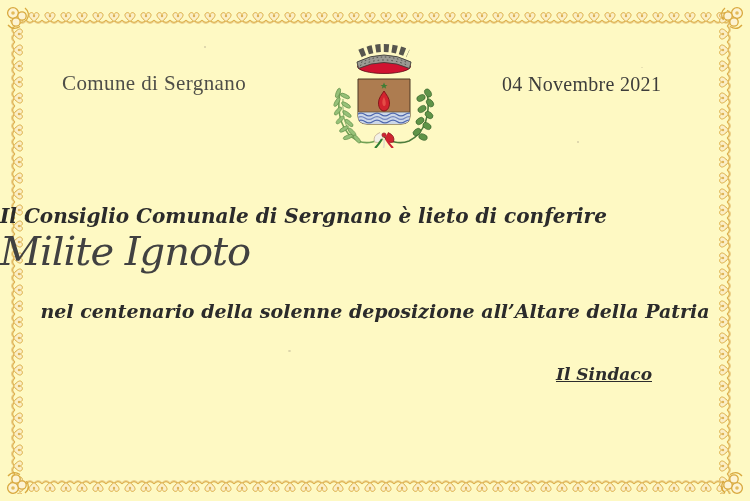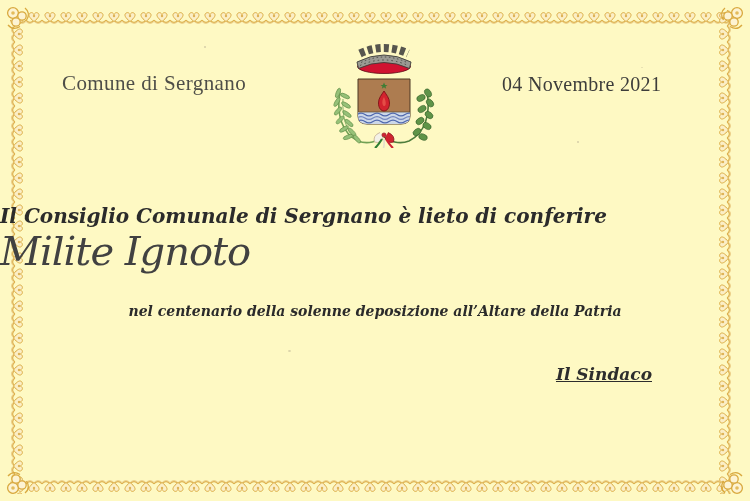--- a/index.html
+++ b/index.html
@@ -20,21 +20,21 @@
   .conferral{
     position:absolute;left:0;top:162px;width:744px;
     font-weight:bold;font-style:italic;font-size:20px;line-height:24px;color:#2b2b2b;margin-top:42px;
   }
   .recipient{
     position:absolute;left:0;top:228px;width:744px;text-align:left;
     font-style:italic;font-size:40px;line-height:46px;color:#414141;letter-spacing:-1px;
   }
   .motivation{
     position:absolute;left:0;top:300px;width:750px;text-align:center;
-    font-weight:bold;font-style:italic;font-size:14px;line-height:23px;color:#2b2b2b;
+    font-weight:bold;font-style:italic;font-size:19px;line-height:23px;color:#2b2b2b;
   }
   .signature{
     position:absolute;left:469px;top:365px;width:270px;text-align:center;
     font-weight:bold;font-style:italic;font-size:17px;line-height:18.5px;color:#2d2d2d;text-decoration:underline;
   }
   .speck{position:absolute;border-radius:50%;background:#8c8272;opacity:.35;}
   .speck.s1{left:204px;top:46px;width:2px;height:2px;}
   .speck.s2{left:577px;top:141px;width:2px;height:2px;}
   .speck.s3{left:288px;top:350px;width:3px;height:2px;opacity:.3;}
   .speck.s4{left:641px;top:67px;width:2px;height:1px;opacity:.25;}

